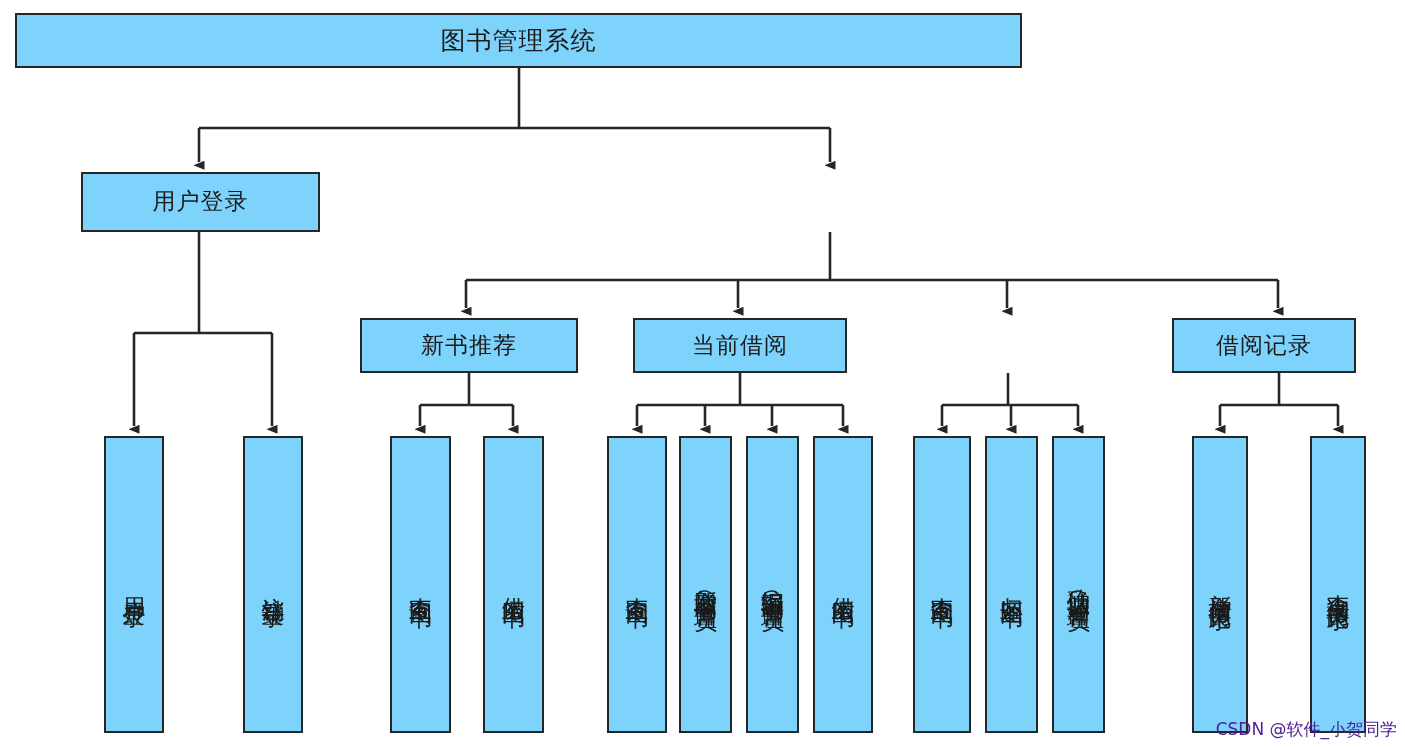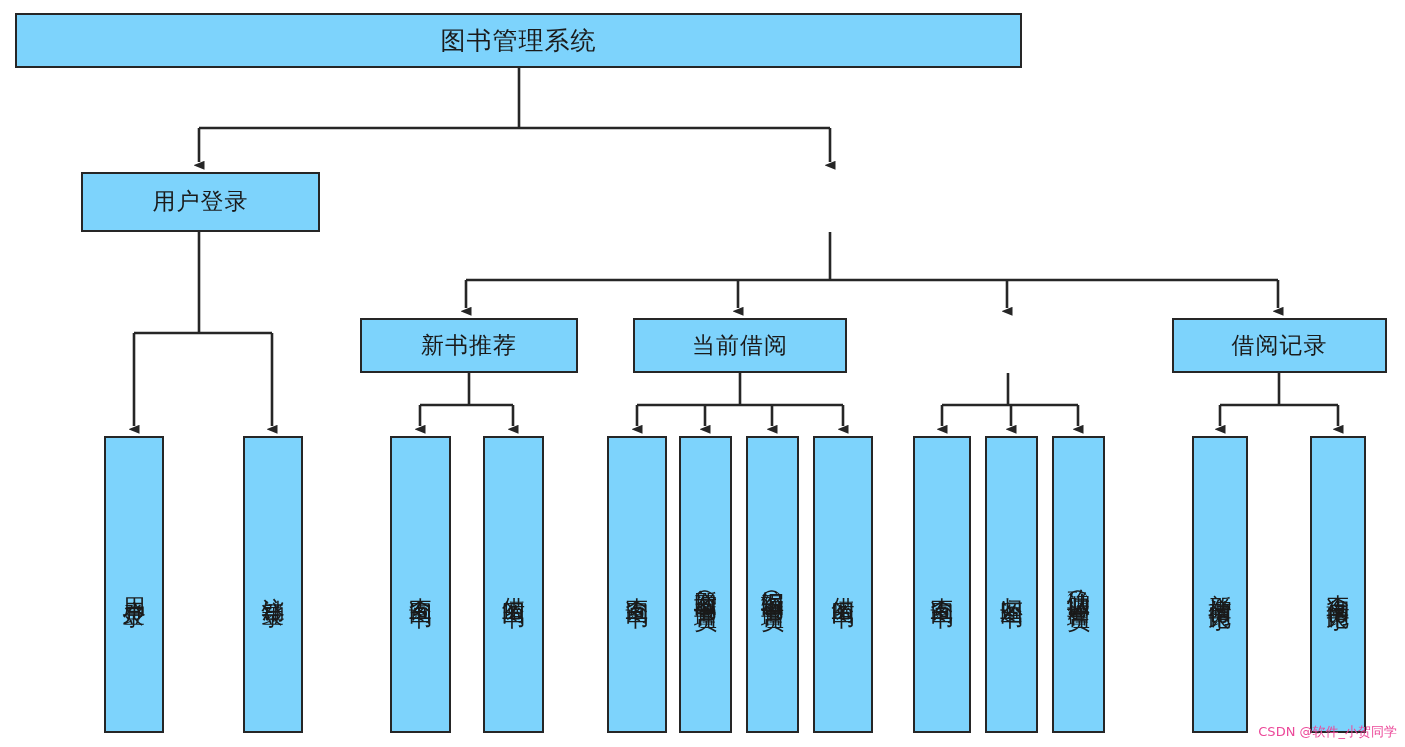--- a/index.html
+++ b/index.html
@@ -55,22 +55,22 @@
     writing-mode: vertical-rl;
     text-orientation: upright;
     line-height: 1.18;
     letter-spacing: 3px;
     white-space: nowrap;
   }
   #watermark {
     position: absolute;
     right: 8px;
     bottom: 6px;
-    font-size: 13px;
-    color: #ec4899;
+    font-size: 17px;
+    color: #4c1d95;
     z-index: 5;
     white-space: nowrap;
     font-family: "DejaVu Sans", "Liberation Sans", sans-serif;
   }
 </style>
 </head>
 <body>
 
 <div id="diagram-root">
 
@@ -134,21 +134,21 @@
   <div class="node level1" style="left:81px; top:172px; width:239px; height:60px;">
     <span class="label-h">用户登录</span>
   </div>
 
   <div class="node level2" style="left:360px; top:318px; width:218px; height:55px;">
     <span class="label-h">新书推荐</span>
   </div>
   <div class="node level2" style="left:633px; top:318px; width:214px; height:55px;">
     <span class="label-h">当前借阅</span>
   </div>
-  <div class="node level2" style="left:1172px; top:318px; width:215px; height:55px;">
+  <div class="node level2" style="left:1172px; top:318px; width:184px; height:55px;">
     <span class="label-h">借阅记录</span>
   </div>
 
   <div class="node leaf" style="left:104px; top:436px; width:60px; height:297px;">
     <span class="label-v">用户登录</span>
   </div>
   <div class="node leaf" style="left:243px; top:436px; width:60px; height:297px;">
     <span class="label-v">注销登录</span>
   </div>
 

